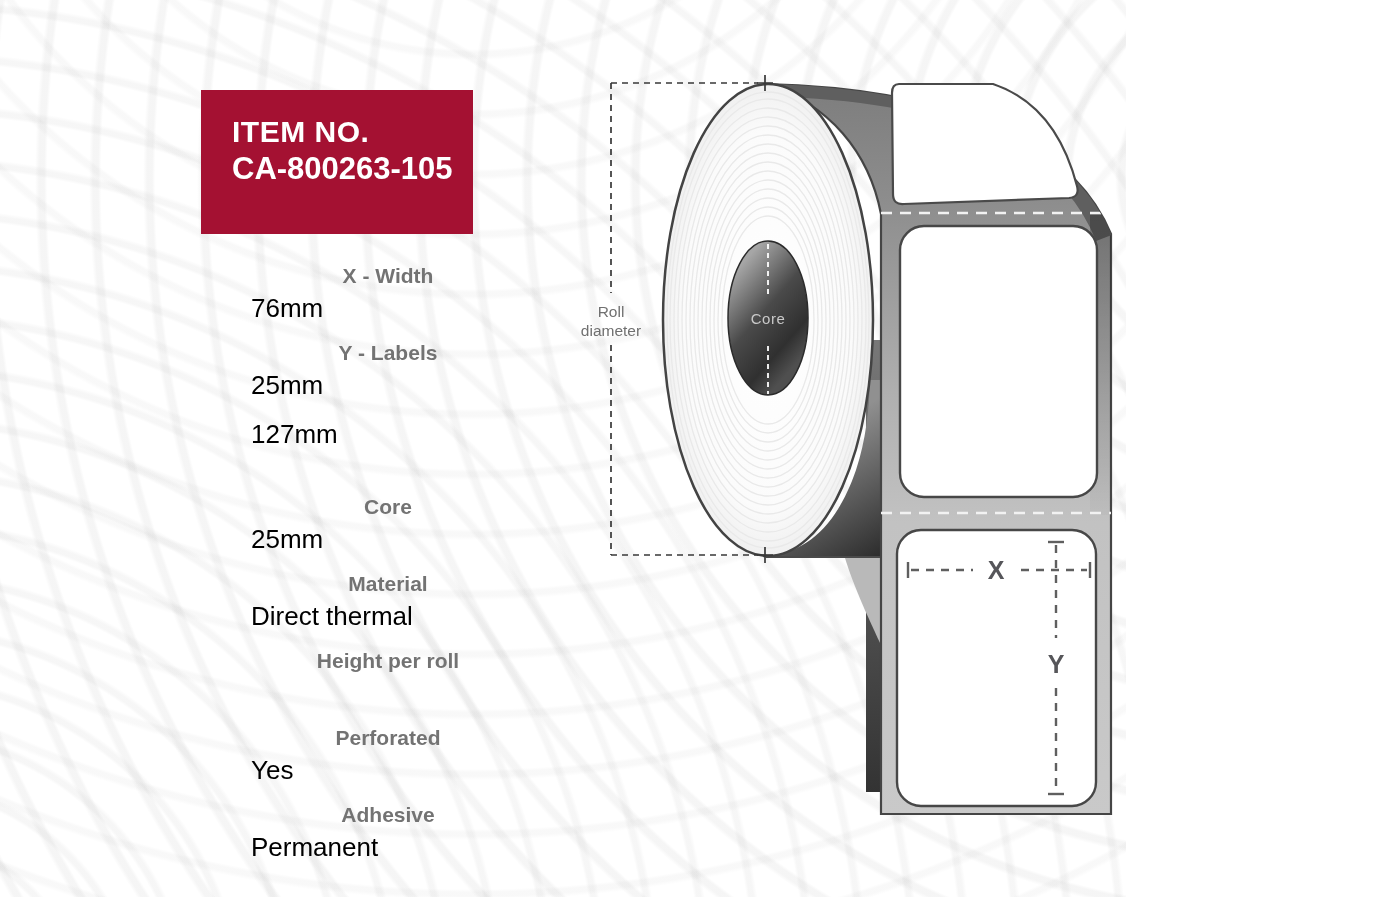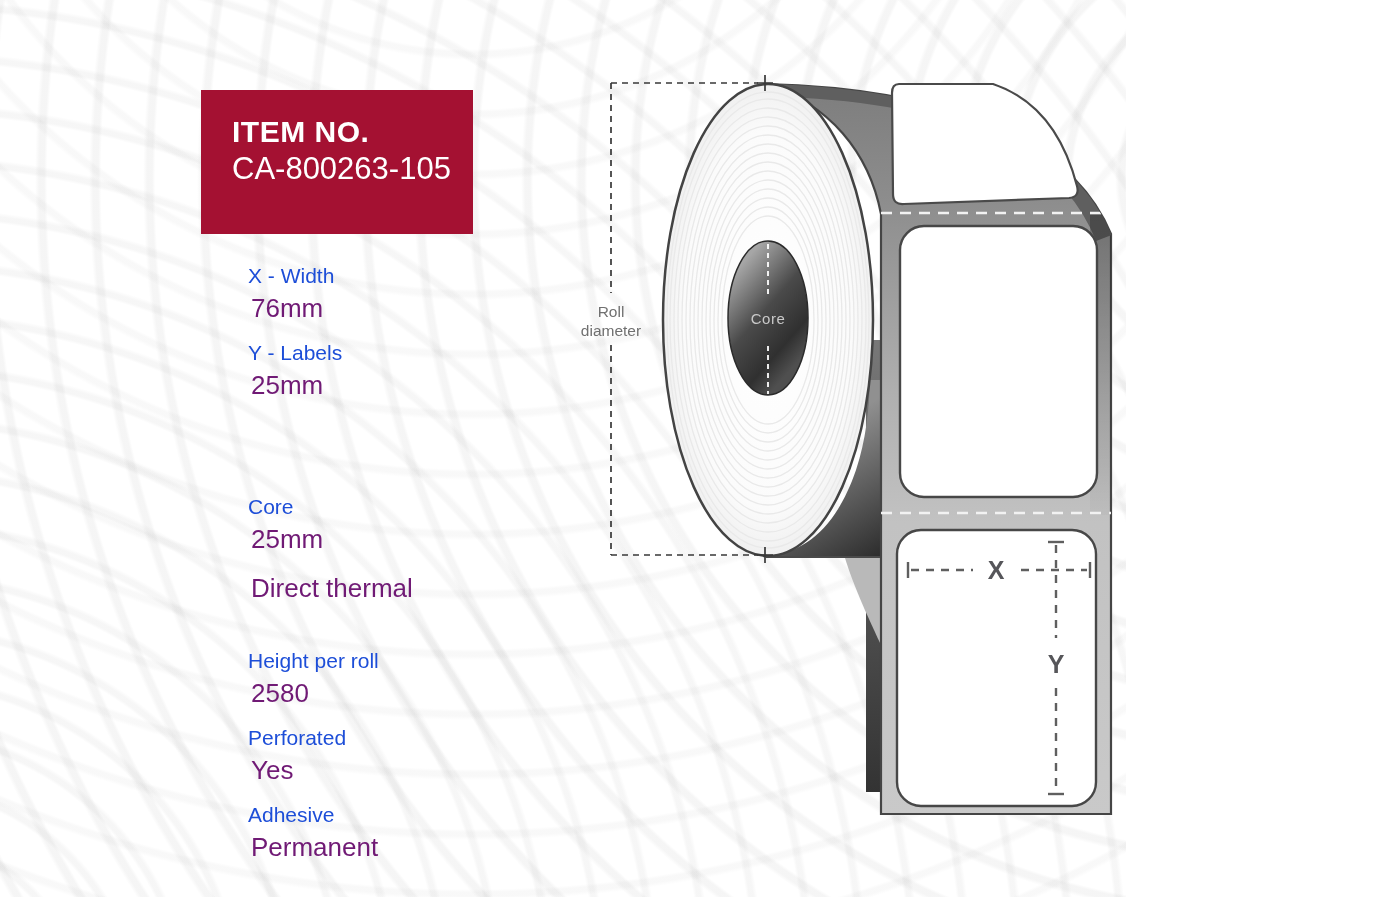--- a/index.html
+++ b/index.html
@@ -16,26 +16,26 @@
       repeating-radial-gradient(circle at -9% 114%, rgba(125,125,125,0) 0 25px, rgba(125,125,125,0.065) 28px 32px, rgba(125,125,125,0) 36px 52px),
       repeating-radial-gradient(circle at 42% -38%, rgba(125,125,125,0) 0 30px, rgba(125,125,125,0.05) 33px 37px, rgba(125,125,125,0) 41px 60px);
   }
   
   .item-card{
     position:absolute;left:201px;top:90px;width:272px;height:144px;
     background:#A41132;color:#ffffff;box-sizing:border-box;
     padding:25px 0 0 31px;
   }
   .item-heading{font-size:30px;font-weight:bold;letter-spacing:0.5px;line-height:34px;}
-  .item-number{font-size:31px;font-weight:400;line-height:40px;}
+  .item-number{font-size:31px;font-weight:700;line-height:40px;}
   
   .specs{position:absolute;left:248px;top:262px;width:280px;}
   .spec-row{height:77px;}
-  .spec-label{font-size:21px;font-weight:normal;color:#1d4ed8;line-height:28px;}
-  .spec-value{font-size:26px;font-weight:400;color:#701a75;line-height:36px;padding-left:3px;}
+  .spec-label{font-size:21px;font-weight:bold;color:#737373;line-height:28px;text-align:center;}
+  .spec-value{font-size:26px;font-weight:400;color:#000000;line-height:36px;padding-left:3px;}
   
   svg.diagram{position:absolute;left:0;top:0;}
   .dim-text{font-size:15.5px;fill:#707070;}
   .core-text{font-size:15px;fill:#c9c9c9;letter-spacing:0.5px;}
   .xy-text{font-size:25px;font-weight:bold;fill:#56565a;}
 </style>
 </head>
 <body>
 
 <div class="stage">
@@ -49,31 +49,32 @@
   <div class="specs">
     <div class="spec-row">
       <div class="spec-label">X - Width</div>
       <div class="spec-value">76mm</div>
     </div>
     <div class="spec-row">
       <div class="spec-label">Y - Labels</div>
       <div class="spec-value">25mm</div>
     </div>
     <div class="spec-row">
+      <div class="spec-value">127mm</div>
     </div>
     <div class="spec-row">
       <div class="spec-label">Core</div>
       <div class="spec-value">25mm</div>
     </div>
     <div class="spec-row">
+      <div class="spec-label">Material</div>
       <div class="spec-value">Direct thermal</div>
     </div>
     <div class="spec-row">
       <div class="spec-label">Height per roll</div>
-      <div class="spec-value">2580</div>
     </div>
     <div class="spec-row">
       <div class="spec-label">Perforated</div>
       <div class="spec-value">Yes</div>
     </div>
     <div class="spec-row">
       <div class="spec-label">Adhesive</div>
       <div class="spec-value">Permanent</div>
     </div>
   </div>

